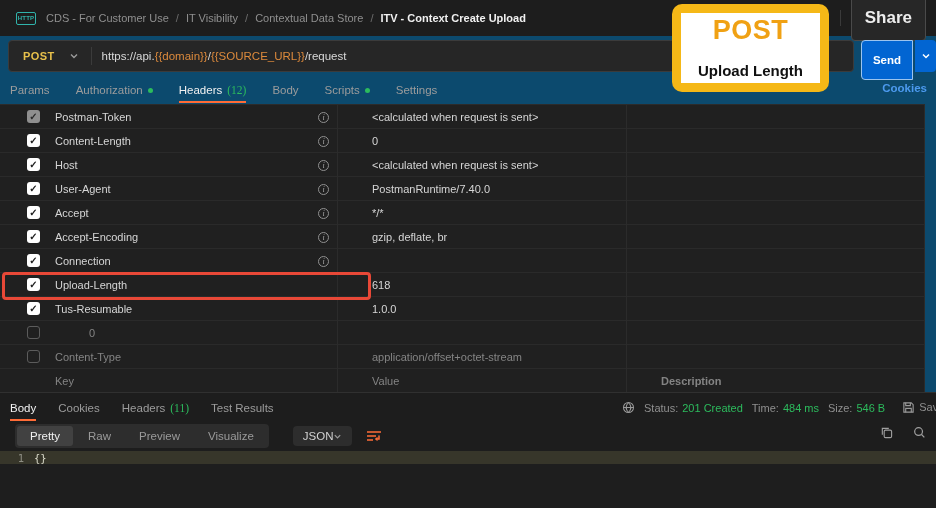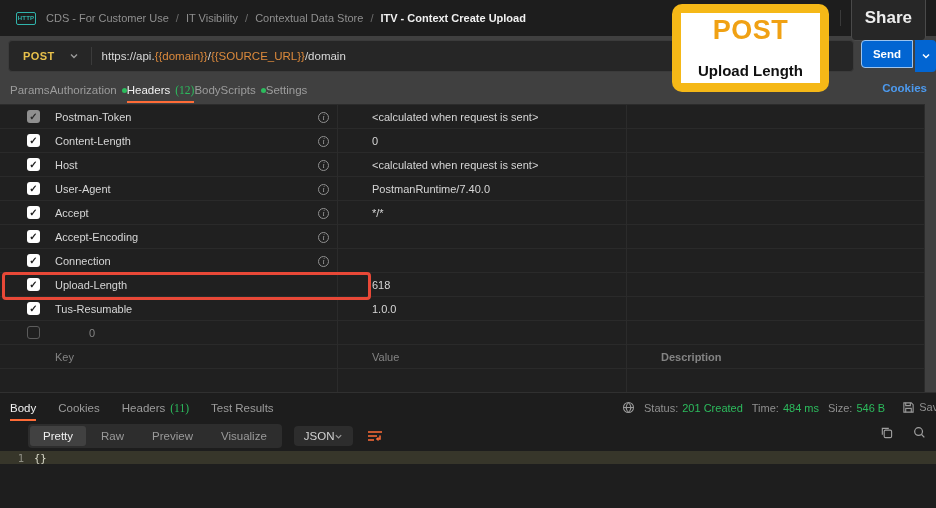--- a/index.html
+++ b/index.html
@@ -1,19 +1,19 @@
 <!DOCTYPE html>
 <html><head>
 <meta charset="utf-8">
 <style>
   * { margin:0; padding:0; box-sizing:border-box; }
   html,body { background:#111; }
   .app {
     position:relative; width:936px; height:508px; overflow:hidden;
-    background:#404040; font-family:"Liberation Sans",sans-serif;
+    background:#0c4a6e; font-family:"Liberation Sans",sans-serif;
     color:#d6d6d6; font-size:11px;
   }
   
   .topbar { position:absolute; top:0; left:0; width:936px; height:36px;
     background:#1d1d1d; display:flex; align-items:center; padding:0 10px; }
   .http-badge { width:20px; height:13px; border:1px solid #30b3ab; border-radius:2px;
     color:#30b3ab; font-size:6px; font-weight:bold; display:flex; align-items:center;
     justify-content:center; margin:0 10px 0 6px; letter-spacing:.2px; }
   .crumbs { display:flex; align-items:center; gap:7px; color:#8f8f8f; font-size:11px; white-space:nowrap; }
   .crumbs .crumb { cursor:default; }
@@ -27,27 +27,27 @@
   .chev { display:inline-block; }
   
   .url-row { position:absolute; top:40px; left:8px; width:846px; height:32px;
     background:#262626; border:1px solid #3b3b3b; border-radius:4px;
     display:flex; align-items:center; }
   .method { color:#e7c04b; font-weight:bold; font-size:11px; letter-spacing:.4px;
     padding:0 12px 0 14px; display:flex; align-items:center; gap:14px; }
   .url-sep { width:1px; height:18px; background:#3b3b3b; margin-right:10px; }
   .url-text { font-size:11.5px; color:#d9d9d9; white-space:nowrap; }
   .url-text .var { color:#dd8a3c; }
-  .send-btn { position:absolute; top:40px; left:861px; width:52px; height:28px;
+  .send-btn { position:absolute; top:40px; left:861px; width:52px; height:40px;
     background:#0265d2; border:1px solid #9cc4ef; border-radius:4px 0 0 4px;
     color:#fff; font-weight:bold; font-size:11.5px; display:flex; align-items:center; justify-content:center; }
   .send-chev { position:absolute; top:40px; left:915px; width:21px; height:32px;
     background:#0265d2; border-radius:0 4px 4px 0; display:flex; align-items:center; justify-content:center; }
   
-  .req-tabs { position:absolute; top:78px; left:10px; height:24px; display:flex; align-items:center; }
+  .req-tabs { position:absolute; top:78px; left:10px; height:24px; display:flex; gap:26px; align-items:center; }
   .tab { position:relative; color:#9c9c9c; font-size:11.5px; display:flex; align-items:center; gap:5px;
     height:24px; white-space:nowrap; }
   .tab.active { color:#f0f0f0; }
   .tab.active::after { content:""; position:absolute; left:0; right:0; bottom:-1px; height:2px; background:#ff6c37; }
   .tab .cnt { color:#2cbb5d;font-family:Liberation Serif, serif; }
   .tab .dot { width:5px; height:5px; border-radius:50%; background:#2cbb5d; }
   .cookies-link { position:absolute; top:82px; right:9px; color:#4c9aef; font-weight:bold; font-size:11.5px; }
   
   .htable { position:absolute; top:104px; left:0; width:925px; height:288px; background:#202020;
     border-top:1px solid #2b2b2b; border-right:1px solid #2b2b2b; }
@@ -77,25 +77,25 @@
   .callout-title { color:#f0a114; font-size:27px; font-weight:bold; line-height:1; letter-spacing:.5px; }
   .callout-sub { color:#101010; font-size:15px; font-weight:bold; margin-top:18px; }
   
   .resp { position:absolute; top:392px; left:0; width:936px; height:116px; background:#1d1d1d;
     border-top:1px solid #303030; }
   .resp-tabs { position:absolute; top:3px; left:10px; display:flex; gap:22px; height:24px; align-items:center; }
   .resp-meta { position:absolute; top:8px; left:622px; display:flex; align-items:center; gap:9px;
     white-space:nowrap; font-size:11px; color:#8f8f8f; }
   .resp-meta .g { color:#2cbb5d; }
   .resp-meta .grp { display:flex; gap:4px; }
-  .toolbar { position:absolute; top:31px; left:28px; display:flex; align-items:center; }
+  .toolbar { position:absolute; top:31px; left:15px; display:flex; align-items:center; }
   .seg { display:flex; background:#2d2d2d; border-radius:4px; padding:2px; gap:2px; }
   .seg .view { color:#9a9a9a; font-size:11.5px; padding:4px 13px; border-radius:3px; }
   .seg .view.active { background:#414141; color:#f0f0f0; }
-  .json-dd { margin-left:12px; background:#2d2d2d; border-radius:4px; padding:4px 10px;
+  .json-dd { margin-left:24px; background:#2d2d2d; border-radius:4px; padding:4px 10px;
     color:#d2d2d2; font-size:11.5px; display:flex; align-items:center; }
   .wrap-ic { margin-left:14px; }
   .tb-right { position:absolute; top:33px; right:10px; display:flex; gap:20px; align-items:center; }
   .codearea { position:absolute; top:58px; left:0; width:936px; height:58px; background:#1e1e1e;
     font-family:"DejaVu Sans Mono",monospace; font-size:10.5px; }
   .codeline { height:13px; background:#37362a; display:flex; align-items:center; }
   .lnum { width:34px; text-align:right; color:#8f8f85; padding-right:10px; }
   .lcontent { color:#d9d9c9; }
   svg { display:block; }
 </style>
@@ -134,21 +134,21 @@
   </div>
 
   <div class="url-row">
     <span class="method">
       <span>POST</span>
       <svg width="10" height="10" viewBox="0 0 10 10" fill="none" stroke="#9a9a9a" stroke-width="1.4">
           <path d="M2 3.5l3 3 3-3"></path>
         </svg>
     </span>
     <span class="url-sep"></span>
-    <span class="url-text"><span>https://api.</span><span class="var">{{domain}}</span><span>/</span><span class="var">{{SOURCE_URL}}</span><span>/domain</span></span>
+    <span class="url-text"><span>https://api.</span><span class="var">{{domain}}</span><span>/</span><span class="var">{{SOURCE_URL}}</span><span>/request</span></span>
   </div>
   <div class="send-btn">Send</div>
   <div class="send-chev">
     <svg width="10" height="10" viewBox="0 0 10 10" fill="none" stroke="#fff" stroke-width="1.5">
         <path d="M2 3.5l3 3 3-3"></path>
       </svg>
   </div>
 
   <div class="req-tabs">
       <div class="tab">
@@ -235,20 +235,21 @@
           <div class="desc-col"></div>
         </div>
         <div class="hrow">
           <div class="cb-col">
             <div class="checkbox">✓</div>
           </div>
           <div class="key-col">
             <span class="ktext">Accept-Encoding</span>
             <span class="info-ic">i</span>
           </div>
+          <div class="val-col">gzip, deflate, br</div>
           <div class="desc-col"></div>
         </div>
         <div class="hrow">
           <div class="cb-col">
             <div class="checkbox">✓</div>
           </div>
           <div class="key-col">
             <span class="ktext">Connection</span>
             <span class="info-ic">i</span>
           </div>
@@ -272,20 +273,30 @@
             <span class="ktext">Tus-Resumable</span>
           </div>
           <div class="val-col">1.0.0</div>
           <div class="desc-col"></div>
         </div>
         <div class="hrow">
           <div class="cb-col">
             <div class="checkbox empty"></div>
           </div>
           <div class="val-col dimtxt">0</div>
+          <div class="desc-col"></div>
+        </div>
+        <div class="hrow">
+          <div class="cb-col">
+            <div class="checkbox empty"></div>
+          </div>
+          <div class="key-col">
+            <span class="ktext dimtxt">Content-Type</span>
+          </div>
+          <div class="val-col dimtxt">application/offset+octet-stream</div>
           <div class="desc-col"></div>
         </div>
         <div class="hrow ph">
           <div class="cb-col"></div>
           <div class="key-col">
             <span class="ktext dimtxt">Key</span>
           </div>
           <div class="val-col dimtxt">Value</div>
           <div class="desc-col dimtxt">Description</div>
         </div>

